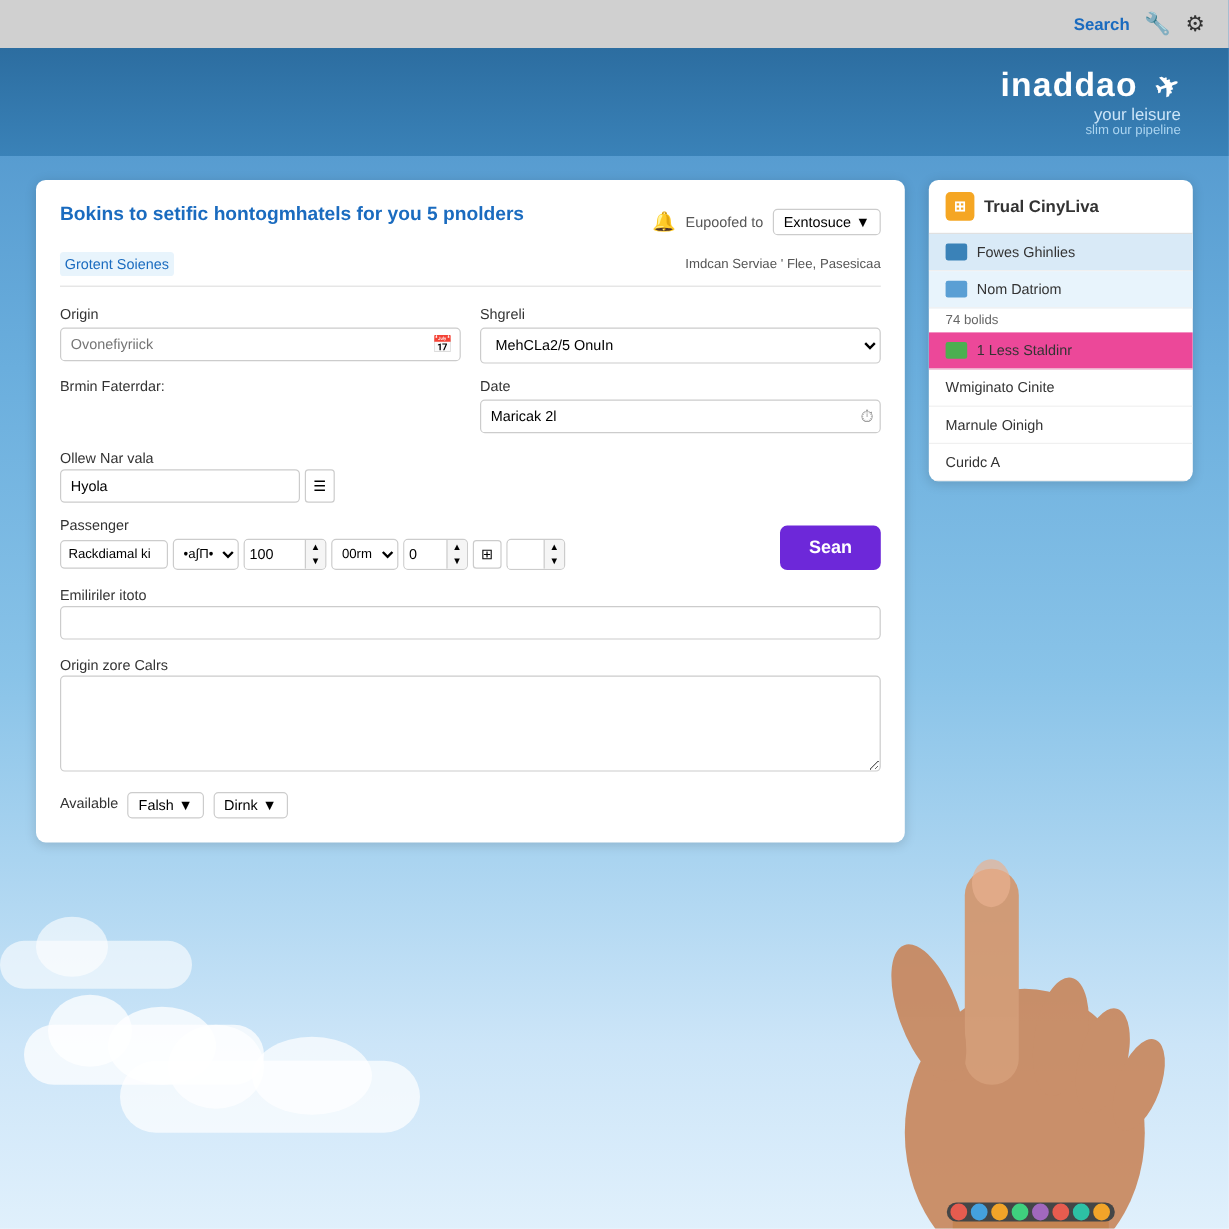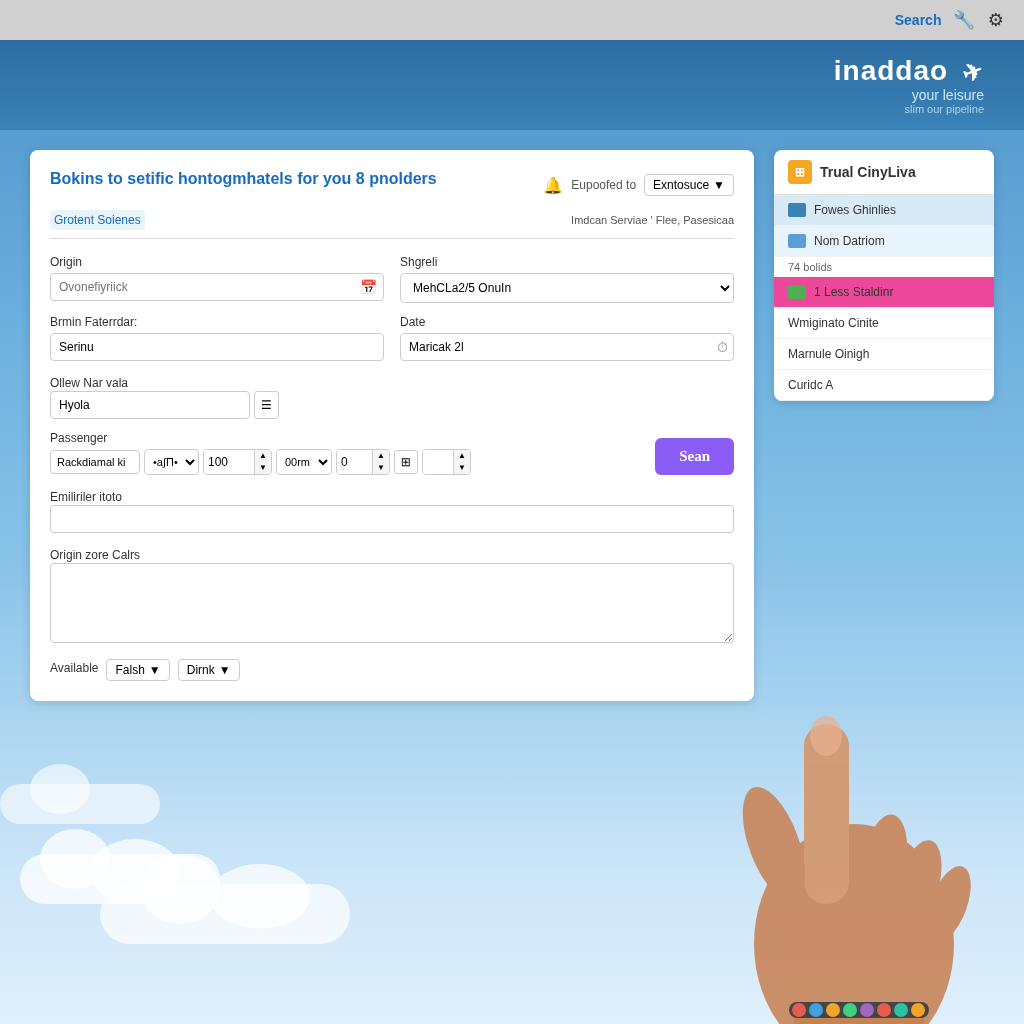--- a/index.html
+++ b/index.html
@@ -232,31 +232,30 @@
       line-height: 1.2;
     }
     .select-small {
       border: 1px solid #ccc;
       border-radius: 4px;
       padding: 5px 4px;
       font-size: 11px;
       background: white;
     }
     .search-btn {
-      background: #8b5cf6;
+      background: #6d28d9;
       color: white;
       border: none;
       border-radius: 6px;
       padding: 10px 24px;
       font-size: 15px;
       font-weight: bold;
       cursor: pointer;
       margin-left: auto;
       align-self: flex-end;
-      font-family: Liberation Serif, serif;
     }
 
     .form-full-row {
       margin-bottom: 12px;
     }
     .form-textarea {
       border: 1px solid #ccc;
       border-radius: 4px;
       padding: 6px 8px;
       font-size: 12px;
@@ -382,21 +381,21 @@
     <div class="logo-subtitle">your leisure</div>
     <div class="logo-tagline">slim our pipeline</div>
   </div>
 </div>
 
 <div class="main-content">
 
   <div class="search-panel">
 
     <div style="display:flex;justify-content:space-between;align-items:center;margin-bottom:10px;">
-      <div class="panel-title">Bokins to setific hontogmhatels for you 8 pnolders</div>
+      <div class="panel-title">Bokins to setific hontogmhatels for you 5 pnolders</div>
       <div class="panel-header-actions">
         <span style="font-size:16px;">🔔</span>
         <span class="exported-label">Eupoofed to</span>
         <button class="dropdown-btn">
           <span>Exntosuce</span>
           <span>▼</span>
         </button>
       </div>
     </div>
 
@@ -417,21 +416,20 @@
         <label class="form-label">Shgreli</label>
         <select class="form-select">
           <option>MehCLa2/5 OnuIn</option>
         </select>
       </div>
     </div>
 
     <div class="form-row">
       <div class="form-group">
         <label class="form-label">Brmin Faterrdar:</label>
-        <input type="text" class="form-input" value="Serinu" style="">
       </div>
       <div class="form-group">
         <label class="form-label">Date</label>
         <div class="form-input-with-icon">
           <input type="text" class="form-input" value="Maricak 2l" style="">
           <span class="input-icon">⏱</span>
         </div>
       </div>
     </div>
 

